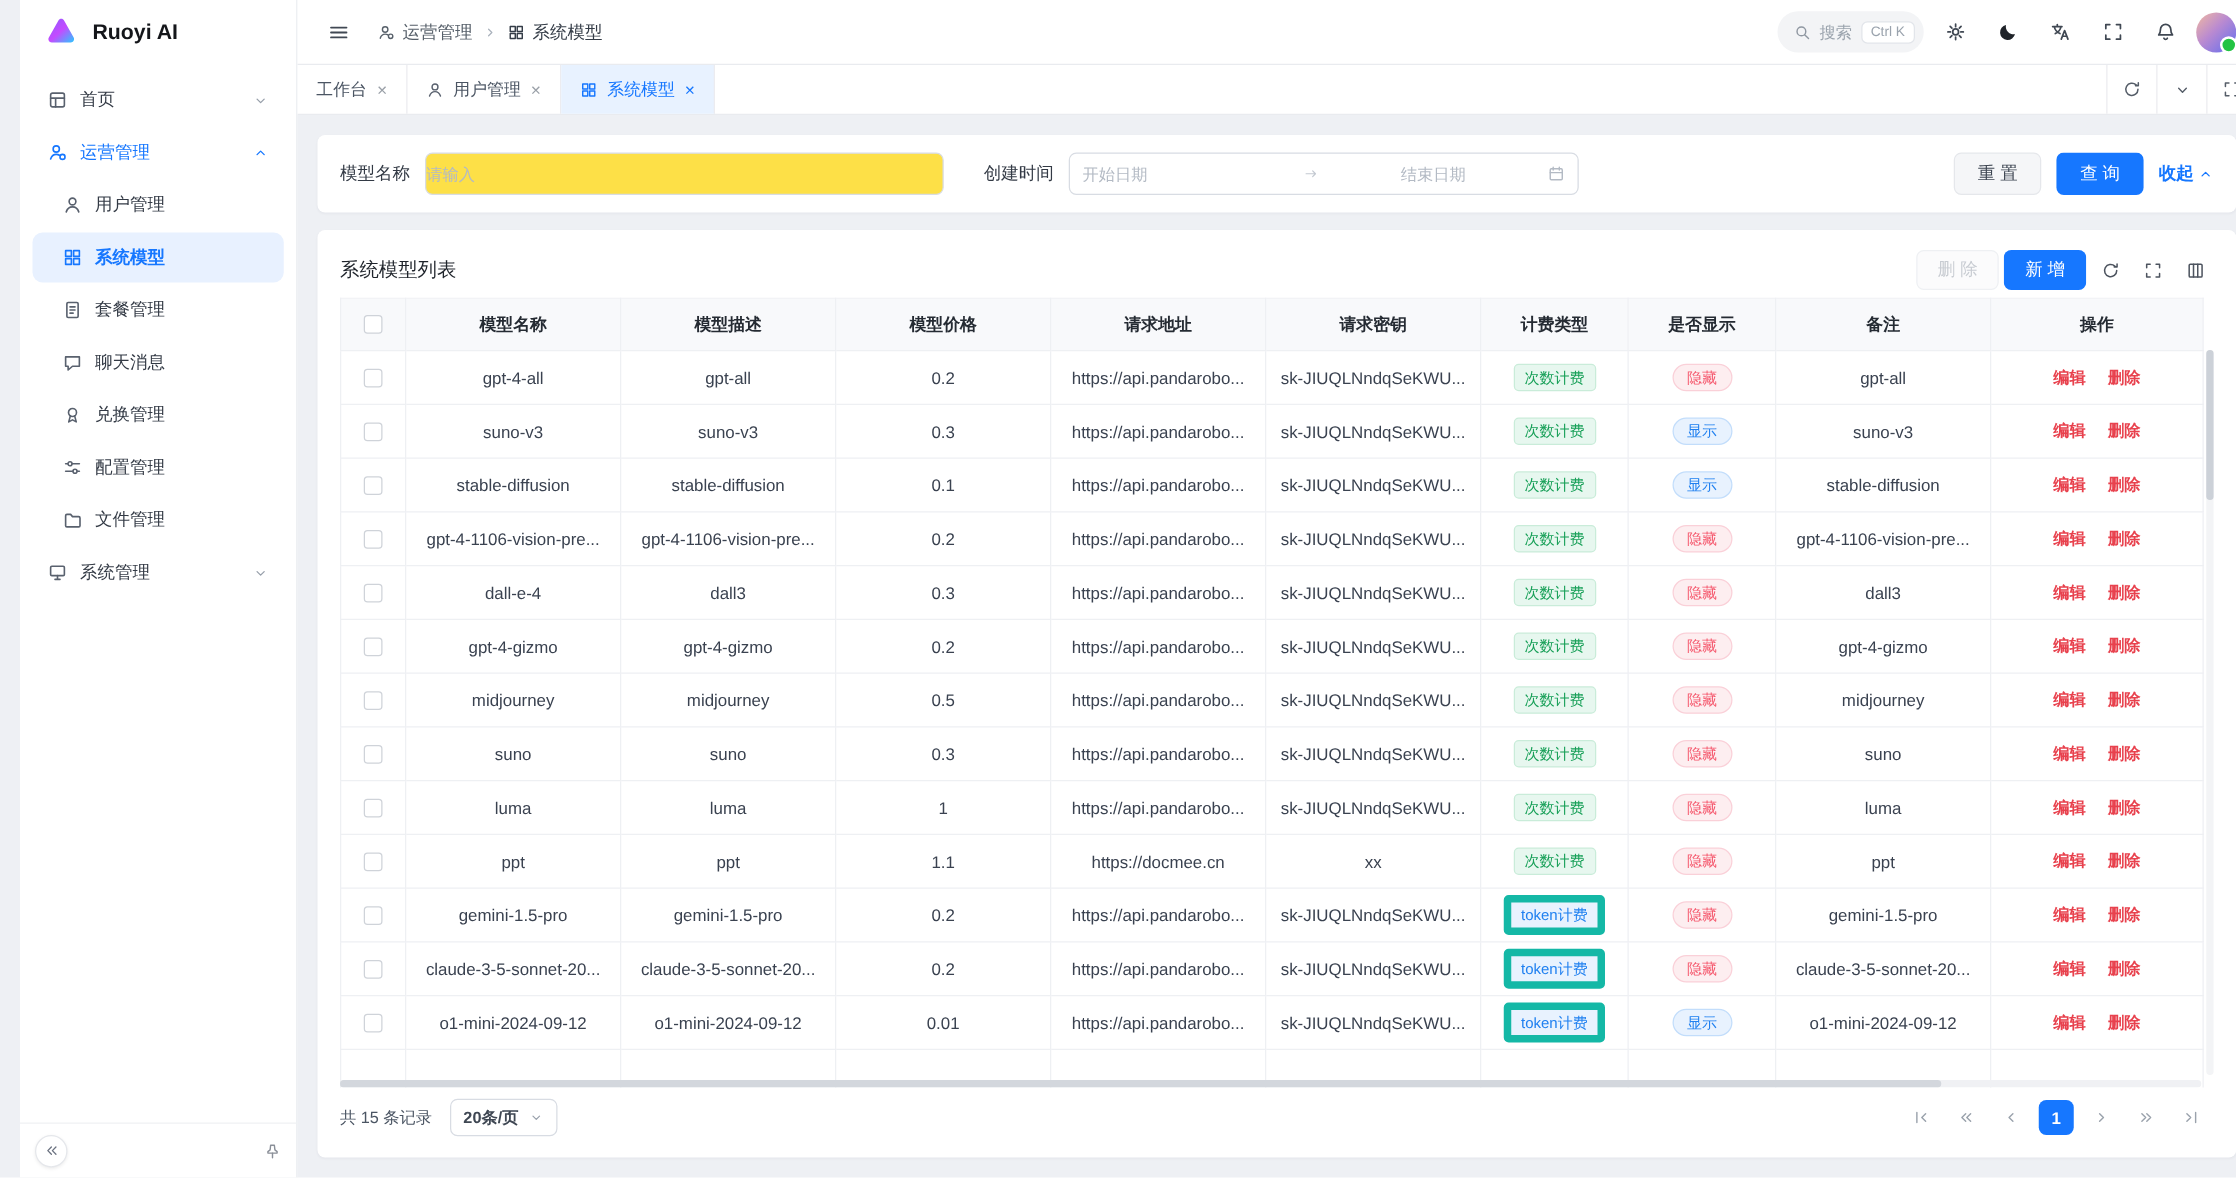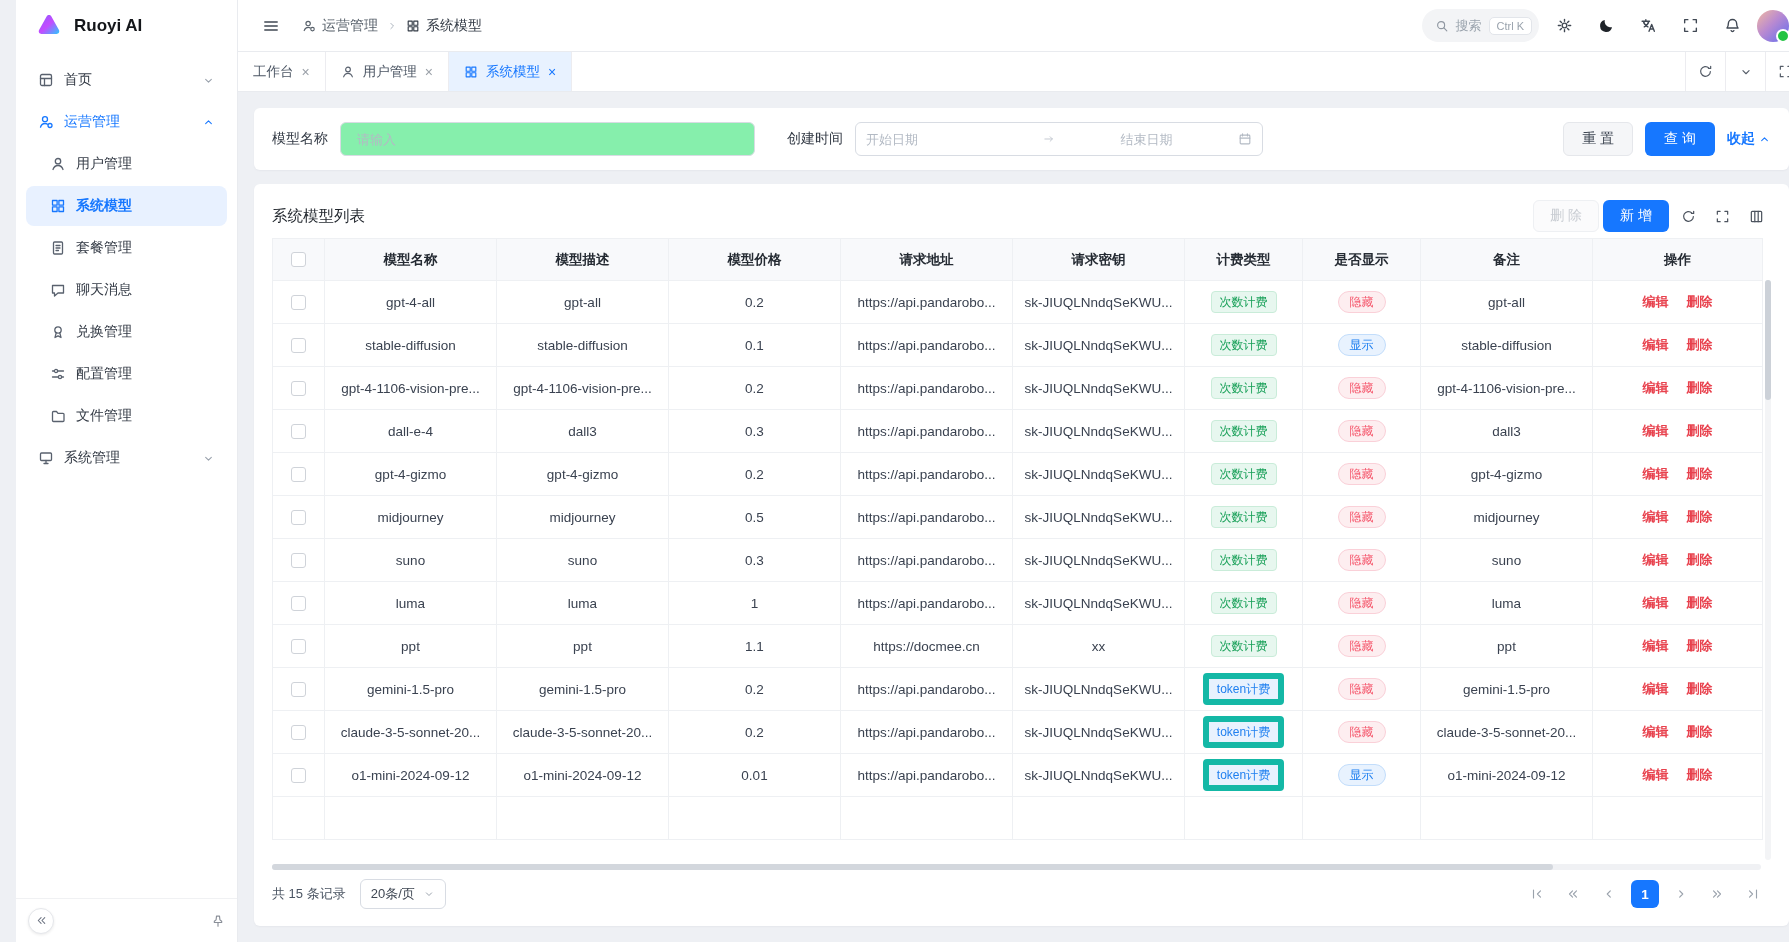--- a/index.html
+++ b/index.html
@@ -53,21 +53,21 @@
   .tab.active .tico, .tab.active .x { color:#1677ff; }
   .tabctl { width:40px; border-left:1px solid #ececf0; display:flex; align-items:center; justify-content:center; color:#555d68; cursor:pointer; }
 
   
   .content { flex:1; min-height:0; padding:16px; display:flex; flex-direction:column; gap:14px; }
   .card { background:#fff; border-radius:6px; box-shadow:0 1px 2px rgba(20,30,50,.04); }
 
   .filter-card { padding:14px 18px; display:flex; align-items:center; gap:32px; flex:none; }
   .field { display:flex; align-items:center; gap:12px; }
   .field label { font-size:14px; color:#333a45; white-space:nowrap; }
-  .inp { width:415px; height:34px; border:1px solid #d8dce3; border-radius:6px; padding:0 16px; font-size:13px; color:#333a45; font-family:inherit; outline:none; background:#86efac; }
+  .inp { width:415px; height:34px; border:1px solid #d8dce3; border-radius:6px; padding:0 0; font-size:13px; color:#333a45; font-family:inherit; outline:none; background:#fde047; }
   .inp::placeholder { color:#b3bac4; }
   .date-range { width:408px; height:34px; border:1px solid #d8dce3; border-radius:6px; display:flex; align-items:center; padding:0 10px; gap:6px; background:#fff; }
   .date-range input { border:none; outline:none; flex:1; min-width:0; font-size:13px; font-family:inherit; color:#333a45; background:transparent; }
   .date-range input::placeholder { color:#b3bac4; }
   .date-range input.end { text-align:center; }
   .dr-arrow { color:#c3c9d1; display:flex; }
   .dr-cal { color:#b3bac4; display:flex; }
   .filter-actions { margin-left:auto; display:flex; align-items:center; gap:12px; }
   .btn { height:34px; padding:0 18px; border-radius:6px; font-size:14px; display:flex; align-items:center; justify-content:center; cursor:pointer; border:1px solid transparent; white-space:nowrap; }
   .btn.default { background:#f5f6f8; color:#3f4753; border-color:#e5e7eb; }
@@ -97,21 +97,21 @@
   .link { font-size:13px; cursor:pointer; font-weight:600; }
   .link.edit { color:#e8414d; }
   .link.del { color:#e8414d; margin-left:14px; }
   .vscroll { position:absolute; top:42px; bottom:10px; right:0; width:6px; background:#f3f4f6; border-radius:3px; }
   .vscroll .thumb { position:absolute; top:0; left:0; width:6px; height:120px; background:#ccd1d8; border-radius:3px; }
   .hscroll { position:absolute; left:0; right:10px; bottom:0; height:6px; background:#f0f1f4; border-radius:3px; }
   .hscroll .thumb { position:absolute; top:0; left:0; height:6px; width:86%; background:#d3d7dd; border-radius:3px; }
 
   .tfoot { height:48px; display:flex; align-items:center; gap:14px; flex:none; padding-right:4px;justify-content:flex-end; }
   .total { font-size:13px; color:#4b5563; }
-  .pagesize { height:30px; border:1px solid #d8dce3; border-radius:6px; padding:0 10px; display:flex; align-items:center; gap:8px; font-size:13px; color:#3f4753; cursor:pointer; }
+  .pagesize { height:30px; border:1px solid #d8dce3; border-radius:6px; padding:0 10px; display:flex; align-items:center; gap:8px; font-size:13px; color:#3f4753; cursor:pointer;font-weight:bold; }
   .pagesize .chev { color:#98a0ab; display:flex; }
   .pager { margin-left:auto; display:flex; align-items:center; gap:8px; color:#9aa2ac; }
   .pg { width:28px; height:28px; display:flex; align-items:center; justify-content:center; border-radius:6px; font-size:13.5px; cursor:pointer; }
   .pg.active { background:#1677ff; color:#fff; font-weight:600; }
 </style>
 </head>
 <body>
 
 <svg width="0" height="0" style="position:absolute" aria-hidden="true">
   <defs>
@@ -536,20 +536,35 @@
                   <td>sk-JIUQLNndqSeKWU...</td>
                   <td><span class="tag count">次数计费</span></td>
                   <td><span class="pill hidden">隐藏</span></td>
                   <td>gpt-all</td>
                   <td>
                     <span class="link edit">编辑</span>
                     <span class="link del">删除</span>
                   </td>
                 </tr>
 
+                <tr>
+                  <td><span class="cb"></span></td>
+                  <td>suno-v3</td>
+                  <td>suno-v3</td>
+                  <td>0.3</td>
+                  <td>https://api.pandarobo...</td>
+                  <td>sk-JIUQLNndqSeKWU...</td>
+                  <td><span class="tag count">次数计费</span></td>
+                  <td><span class="pill shown">显示</span></td>
+                  <td>suno-v3</td>
+                  <td>
+                    <span class="link edit">编辑</span>
+                    <span class="link del">删除</span>
+                  </td>
+                </tr>
 
                 <tr>
                   <td><span class="cb"></span></td>
                   <td>stable-diffusion</td>
                   <td>stable-diffusion</td>
                   <td>0.1</td>
                   <td>https://api.pandarobo...</td>
                   <td>sk-JIUQLNndqSeKWU...</td>
                   <td><span class="tag count">次数计费</span></td>
                   <td><span class="pill shown">显示</span></td>

